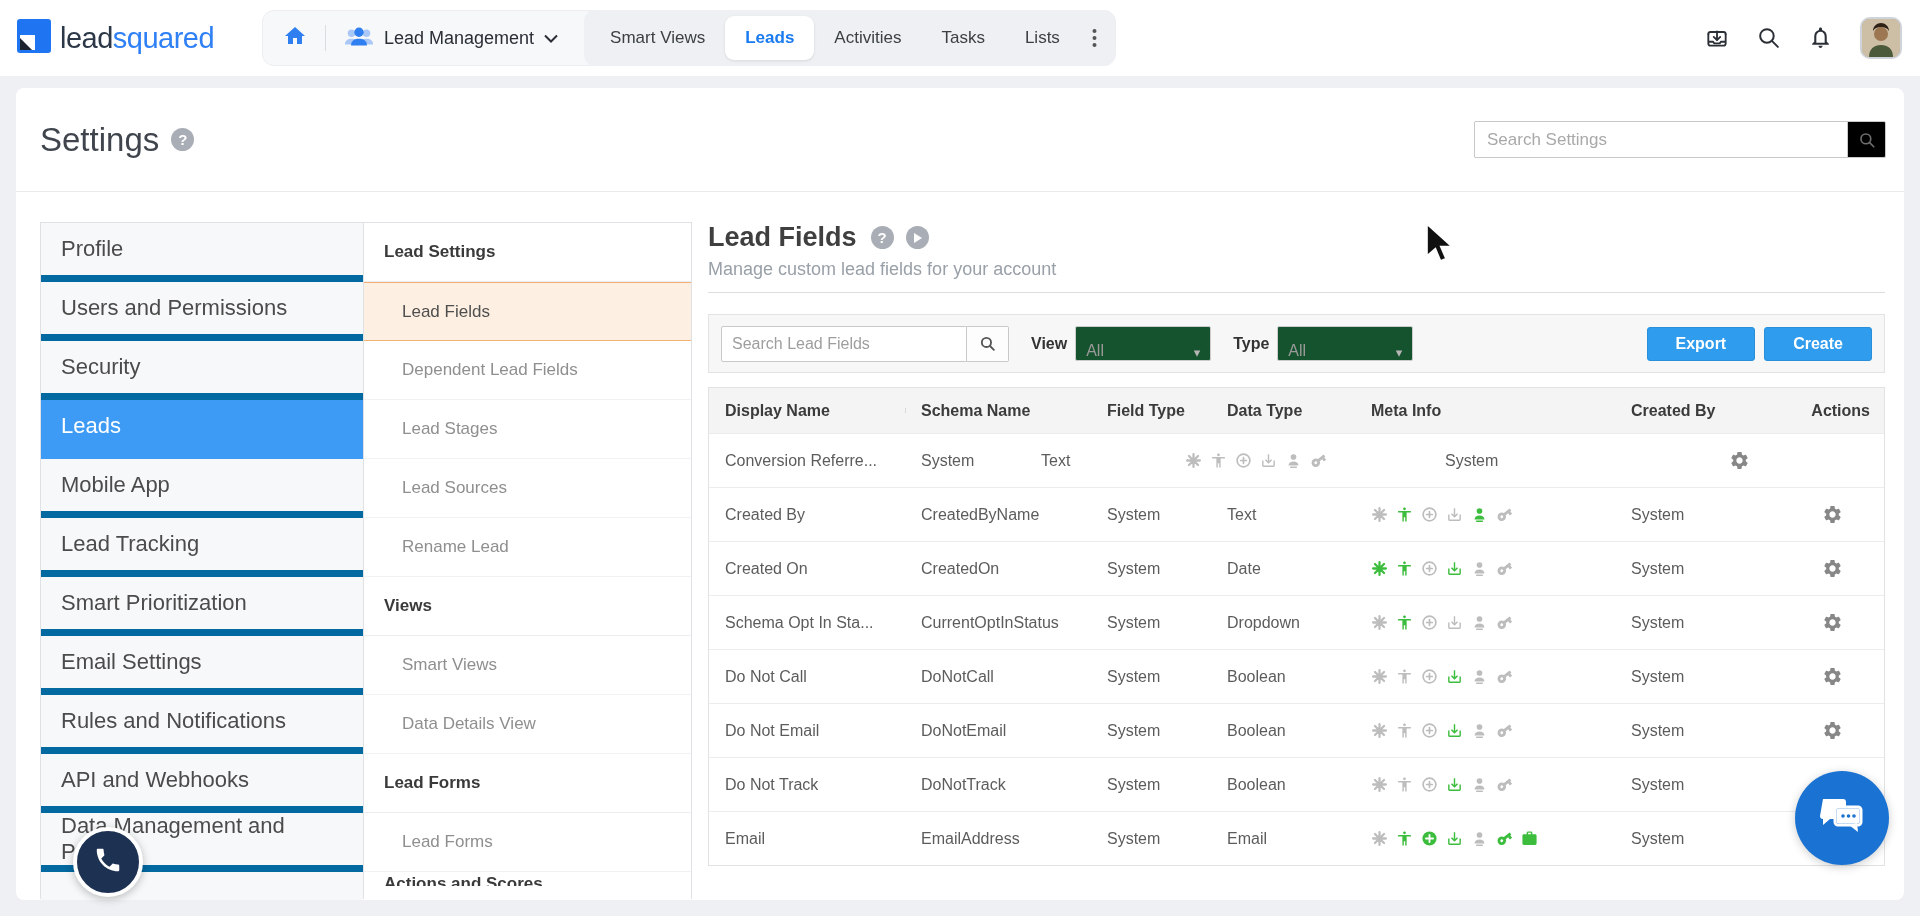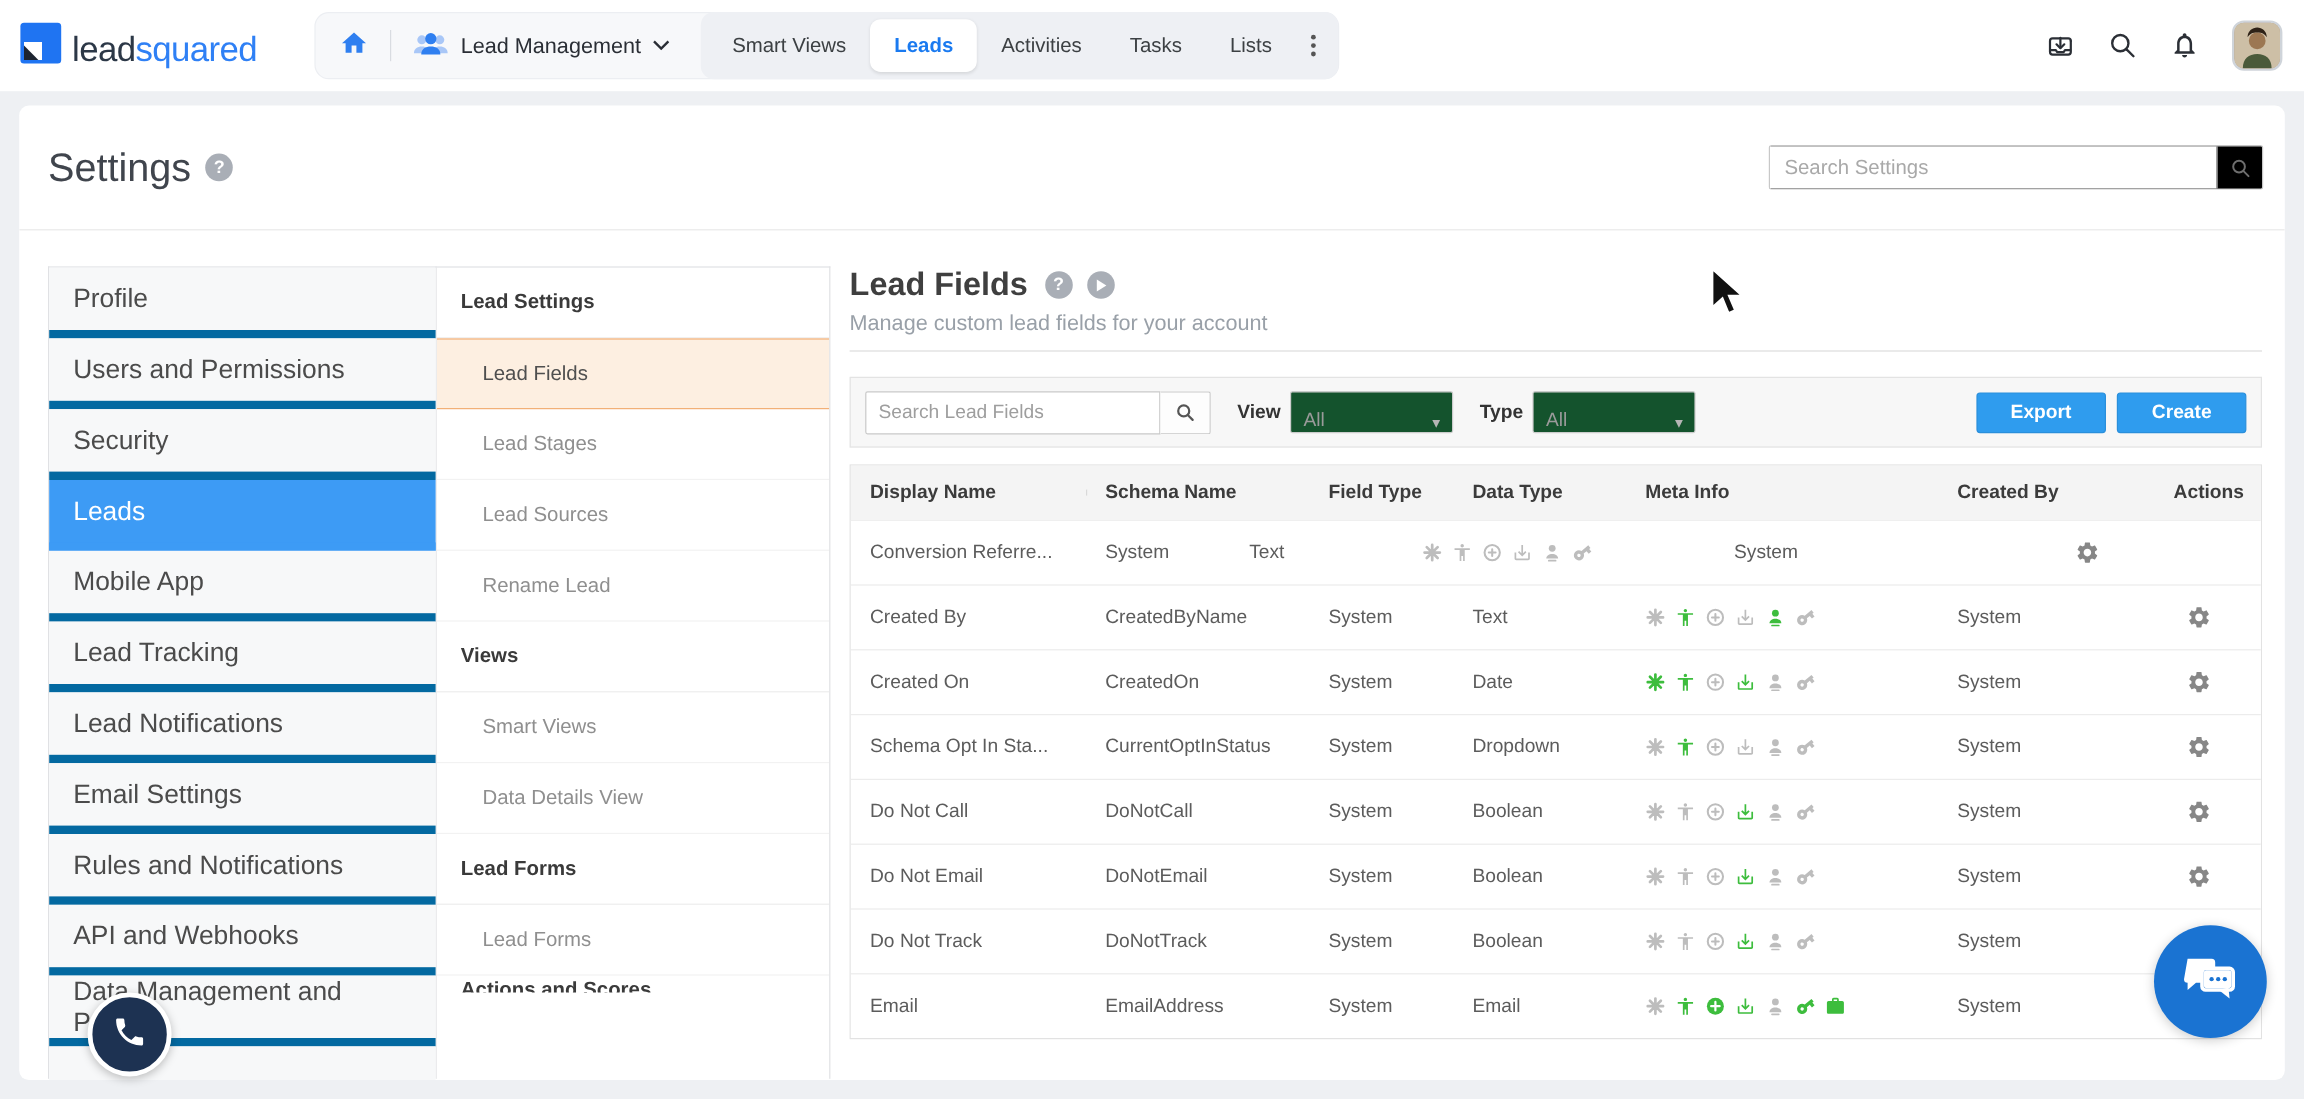--- a/index.html
+++ b/index.html
@@ -1,20 +1,20 @@
 <!DOCTYPE html>
 <html><head>
 <meta charset="utf-8">
 <style>
   * { margin:0; padding:0; box-sizing:border-box; }
   html,body { width:1920px; height:916px; overflow:hidden; font-family:"Liberation Sans", sans-serif; background:#eef0f3; }
 
   
   .topbar { height:76px; background:#fff; display:flex; align-items:center; padding:0 18px 0 16px; }
-  .logo { display:flex; align-items:flex-end; gap:8px; width:220px; }
+  .logo { display:flex; align-items:center; gap:8px; width:220px; }
   .logo-text { font-size:29px; letter-spacing:-0.5px; }
   .logo-text .dark { color:#2c3847; font-weight:500; }
   .logo-text .blue { color:#2f80f5; font-weight:400; }
   .nav-wrap { height:56px; background:#f7f8fa; border:1px solid #eceef2; border-radius:12px; display:flex; align-items:center; padding-left:20px; margin-left:26px; }
   .home-btn { display:flex; align-items:center; margin-right:18px; cursor:pointer; }
   .nav-sep { width:1px; height:26px; background:#d9dce1; margin-right:18px; }
   .workspace { display:flex; align-items:center; gap:10px; margin-right:26px; cursor:pointer; }
   .workspace .ws-label { font-size:18px; font-weight:500; color:#2a2e35; }
   .tabs { height:56px; background:#eef0f4; border-radius:11px; display:flex; align-items:center; padding:0 6px; }
   .tab { padding:0 20px; font-size:17px; color:#3c4043; height:44px; display:flex; align-items:center; cursor:pointer; border-radius:9px; white-space:nowrap; }
@@ -194,30 +194,31 @@
   </div>
 
   <div class="content-row">
     <div class="col1" id="settings-nav">
         <div class="nav-item">Profile</div>
         <div class="nav-item">Users and Permissions</div>
         <div class="nav-item">Security</div>
         <div class="nav-item selected">Leads</div>
         <div class="nav-item">Mobile App</div>
         <div class="nav-item">Lead Tracking</div>
-        <div class="nav-item">Lead Notifications</div>
+        <div class="nav-item">Smart Prioritization</div>
         <div class="nav-item">Email Settings</div>
         <div class="nav-item">Rules and Notifications</div>
         <div class="nav-item">API and Webhooks</div>
         <div class="nav-item">Data Management and Privacy</div>
         <div class="nav-item"></div>
       </div>
     <div class="col2" id="lead-menu">
         <div class="menu-header">Lead Settings</div>
         <div class="menu-item selected">Lead Fields</div>
+        <div class="menu-item">Dependent Lead Fields</div>
         <div class="menu-item">Lead Stages</div>
         <div class="menu-item">Lead Sources</div>
         <div class="menu-item">Rename Lead</div>
         <div class="menu-header">Views</div>
         <div class="menu-item">Smart Views</div>
         <div class="menu-item">Data Details View</div>
         <div class="menu-header">Lead Forms</div>
         <div class="menu-item">Lead Forms</div>
         <div class="menu-header partial">Actions and Scores</div>
       </div>

